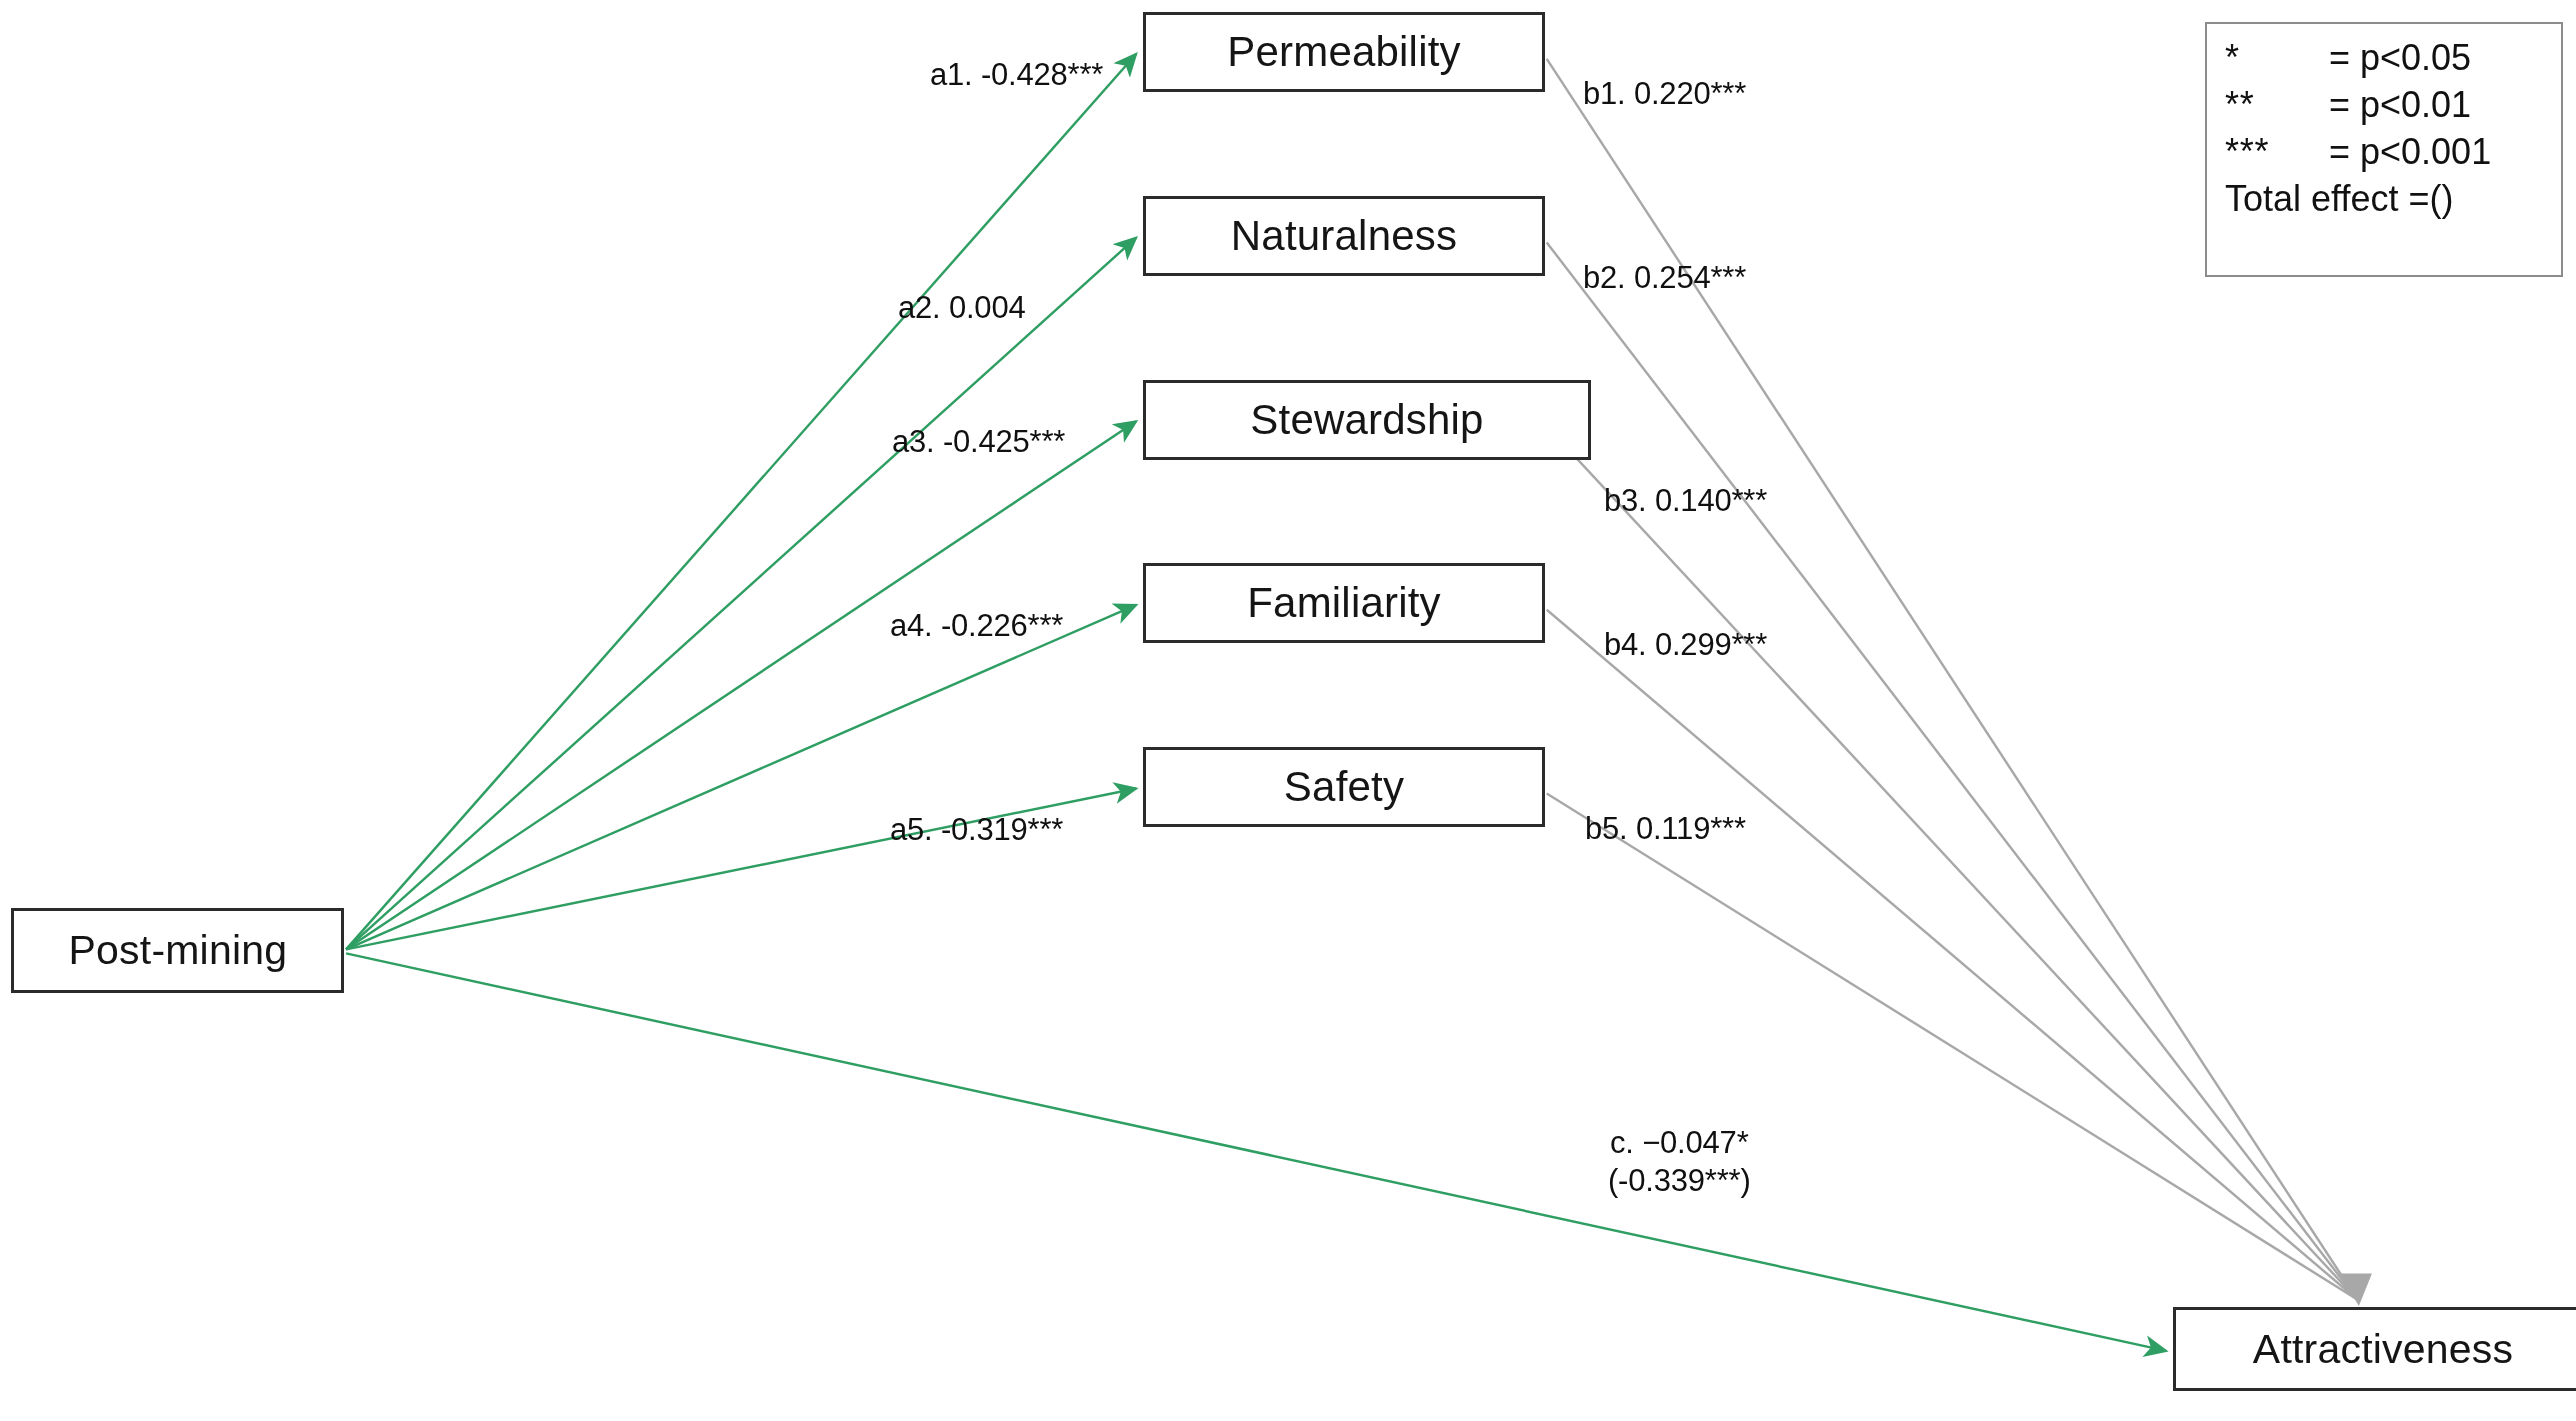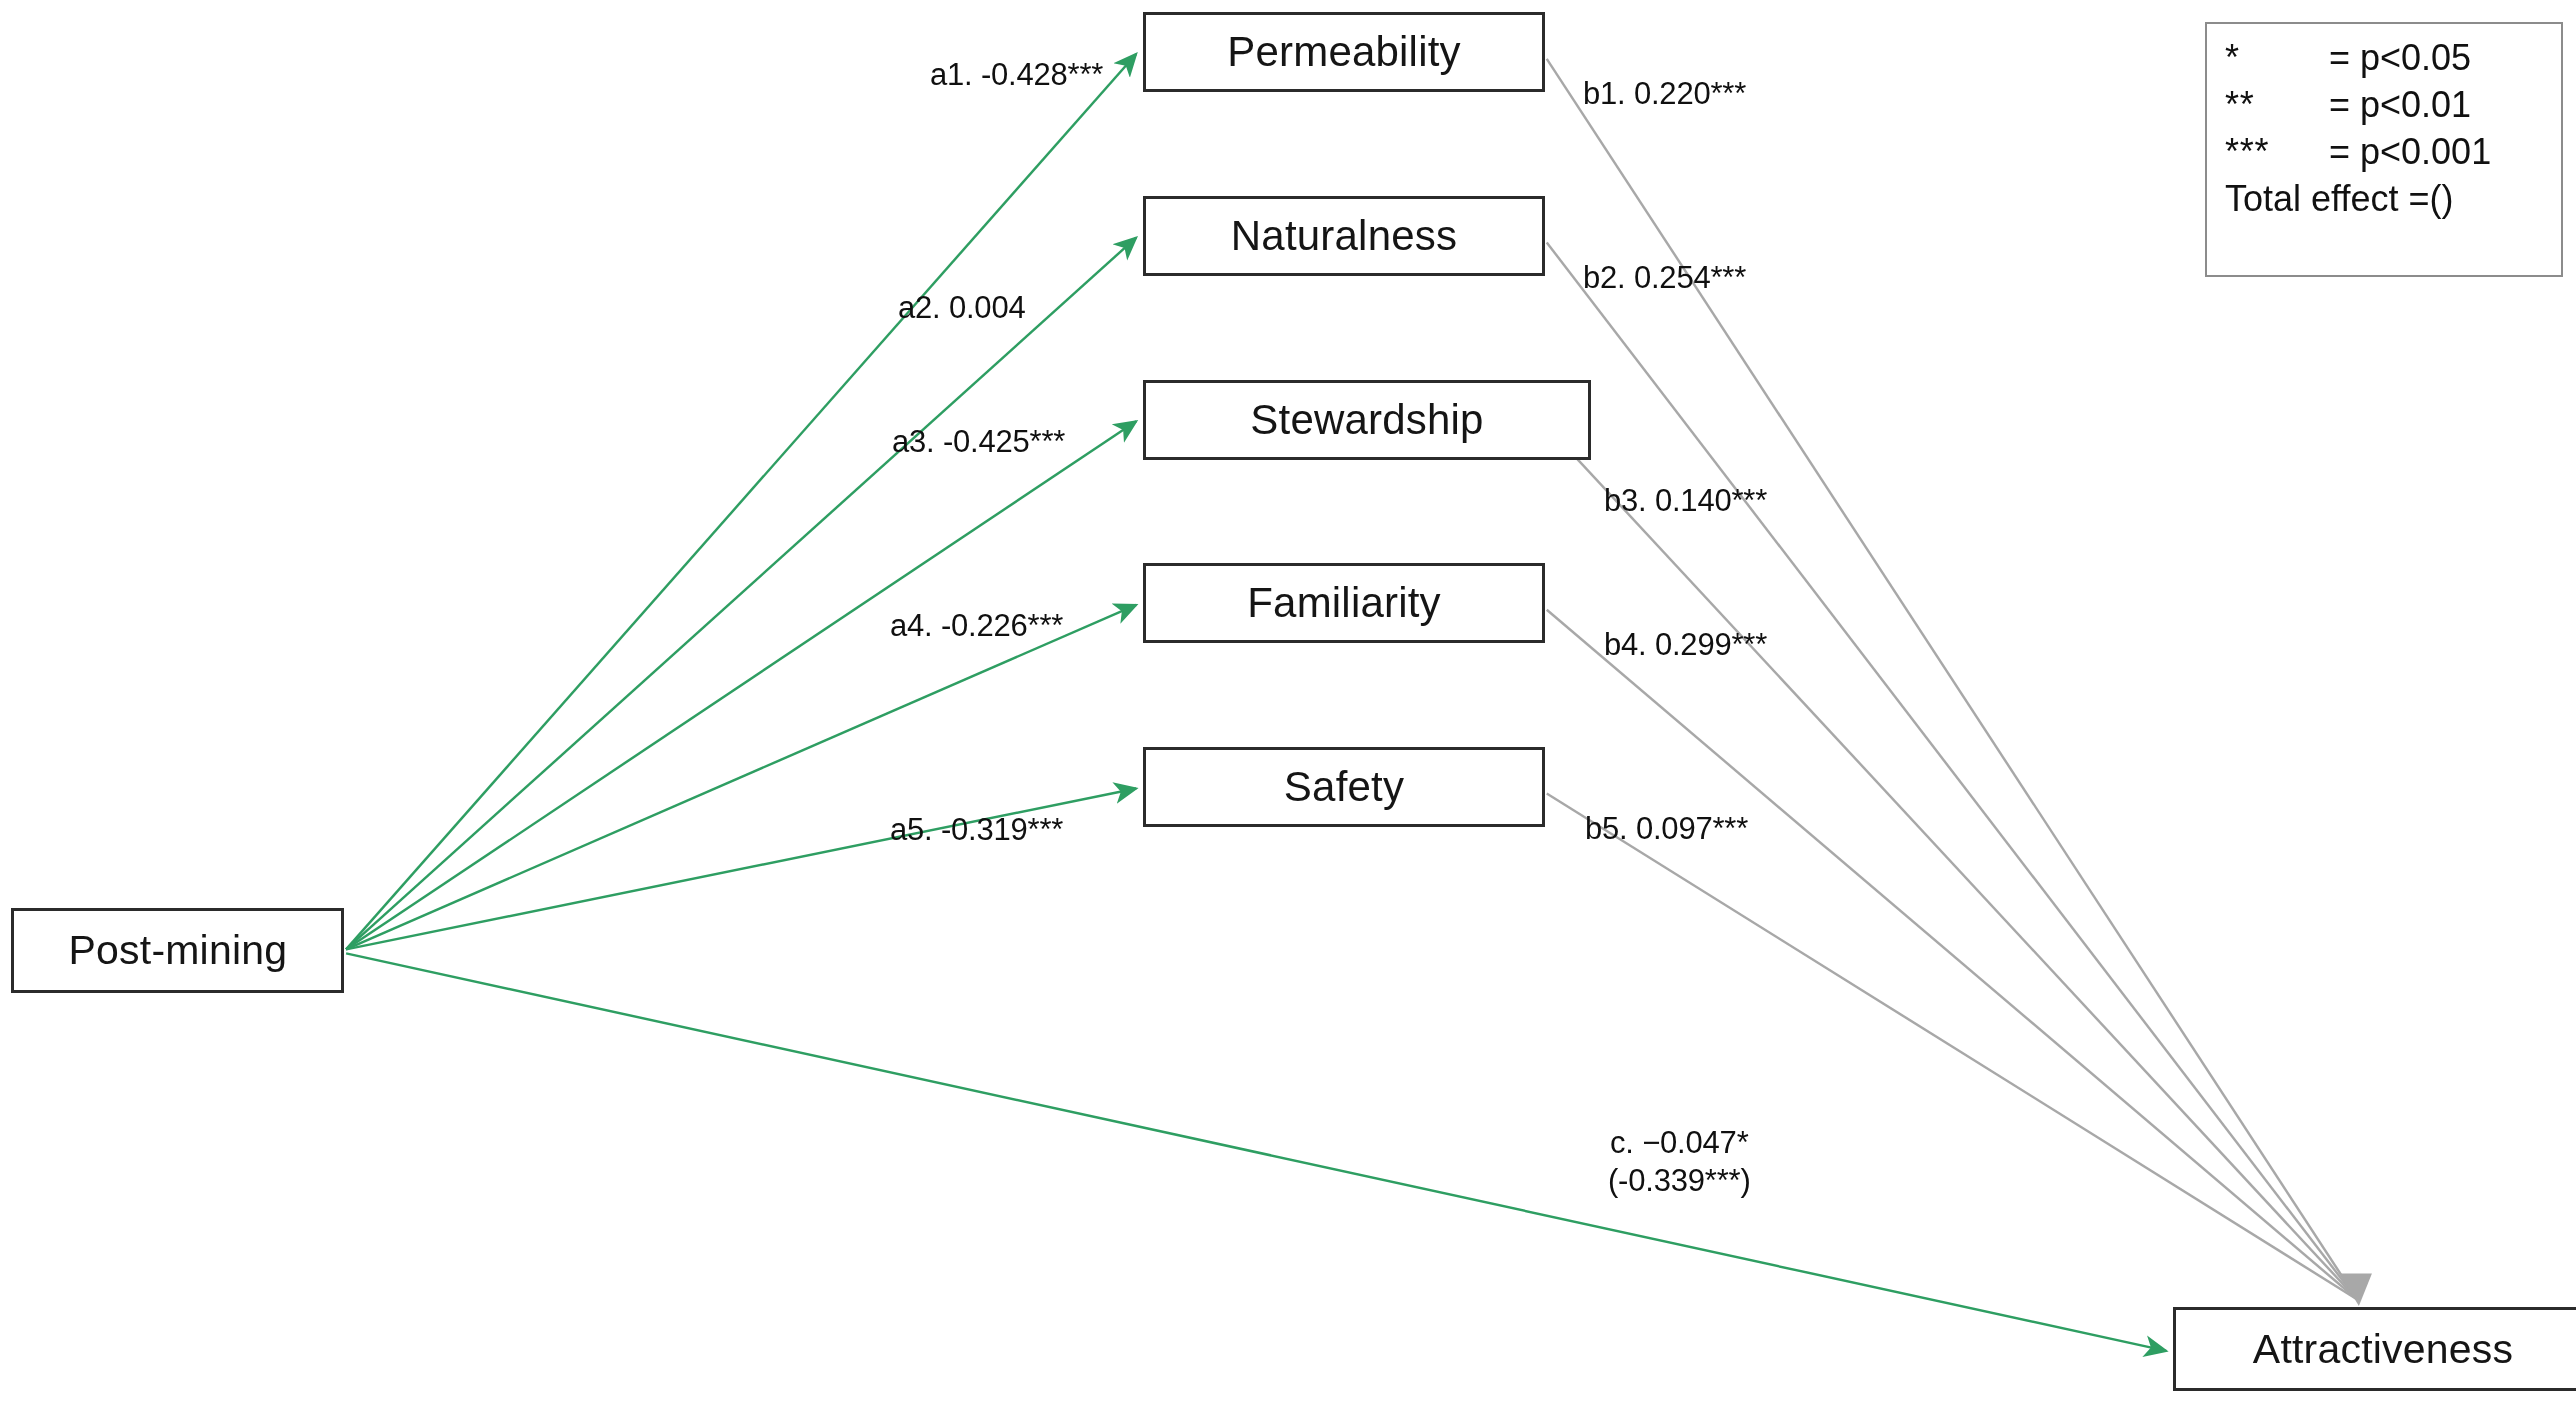--- a/index.html
+++ b/index.html
@@ -151,21 +151,21 @@
   <div class="edge-label" style="left:895px; top:57px;margin-left:35px;">a1. -0.428***</div>
   <div class="edge-label" style="left:898px; top:290px;">a2.  0.004</div>
   <div class="edge-label" style="left:892px; top:424px;">a3. -0.425***</div>
   <div class="edge-label" style="left:890px; top:608px;">a4.  -0.226***</div>
   <div class="edge-label" style="left:890px; top:788px;margin-top:24px;">a5.  -0.319***</div>
 
   <div class="edge-label" style="left:1583px; top:76px;">b1. 0.220***</div>
   <div class="edge-label" style="left:1583px; top:260px;">b2. 0.254***</div>
   <div class="edge-label" style="left:1604px; top:443px;margin-top:40px;">b3. 0.140***</div>
   <div class="edge-label" style="left:1604px; top:627px;">b4. 0.299***</div>
-  <div class="edge-label" style="left:1585px; top:811px;">b5. 0.097***</div>
+  <div class="edge-label" style="left:1585px; top:811px;">b5. 0.119***</div>
 
   <div class="edge-label two-line" style="left:1608px; top:1102px;">
     <div>c. −0.047*</div>
     <div>(-0.339***)</div>
   </div>
 
   <div id="legend" style="left:2205px; top:22px; width:358px; height:255px;">
     <div class="legend-row">
       <span class="legend-sym">*</span>
       <span class="legend-def">= p&lt;0.05</span>

